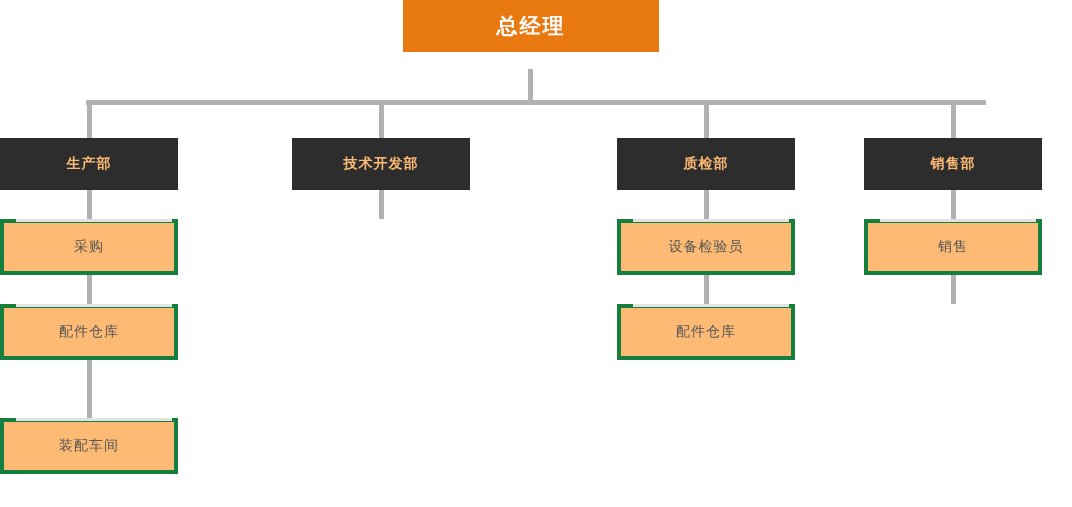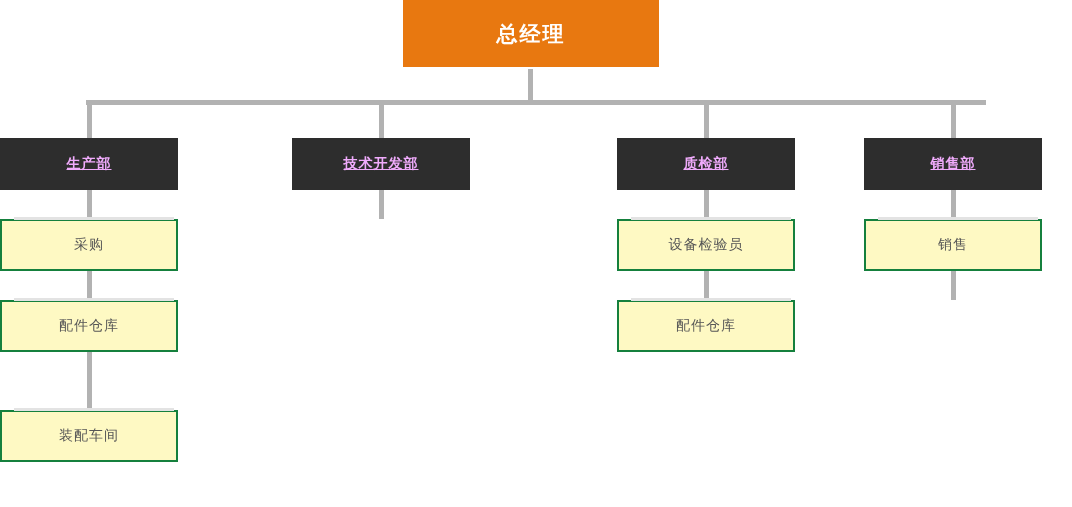--- a/index.html
+++ b/index.html
@@ -16,21 +16,21 @@
     background: #ffffff;
     overflow: hidden;
   }
 
   
   .root-node {
     position: absolute;
     left: 403px;
     top: 0;
     width: 256px;
-    height: 67px;
+    height: 52px;
     background: #e87810;
     color: #ffffff;
     font-size: 21px;
     font-weight: bold;
     letter-spacing: 2px;
     display: flex;
     align-items: center;
     justify-content: center;
   }
 
@@ -72,36 +72,35 @@
   }
   .branch.c1 { left: 0; }
   .branch.c2 { left: 292px; }
   .branch.c3 { left: 617px; }
   .branch.c4 { left: 864px; }
 
   
   .dept-node {
     height: 52px;
     background: #2d2d2d;
-    color: #f0abfc;
+    color: #fdba74;
     font-size: 14px;
     font-weight: bold;
     letter-spacing: 1px;
     display: flex;
     align-items: center;
     justify-content: center;
-    text-decoration: underline;
   }
 
   
   .leaf-node {
     position: relative;
     height: 48px;
-    background: #fef9c3;
-    border: 2px solid #15803d;
+    background: #fdba74;
+    border: 4px solid #15803d;
     color: #565656;
     font-size: 14px;
     letter-spacing: 1px;
     display: flex;
     align-items: center;
     justify-content: center;
   }
   .leaf-node::before {
     content: "";
     position: absolute;

